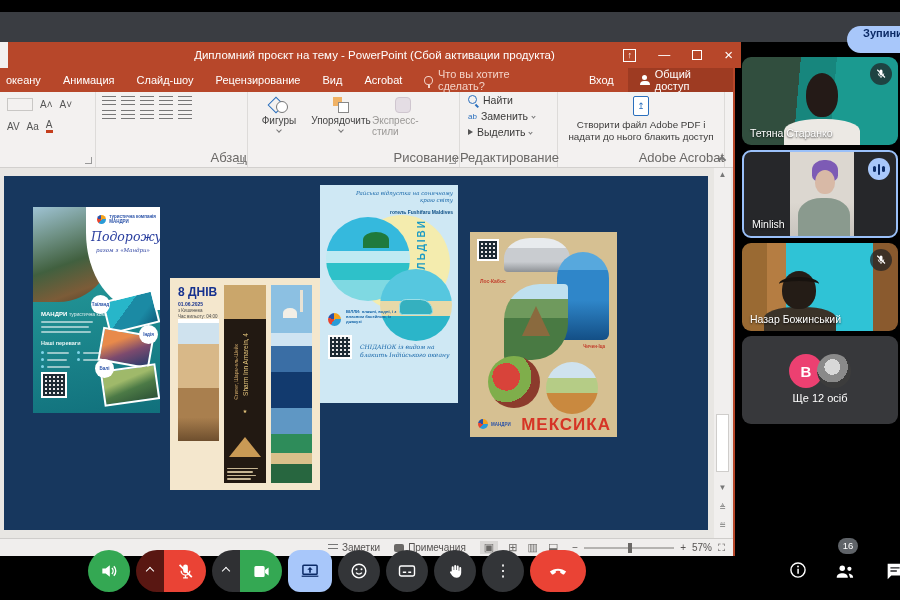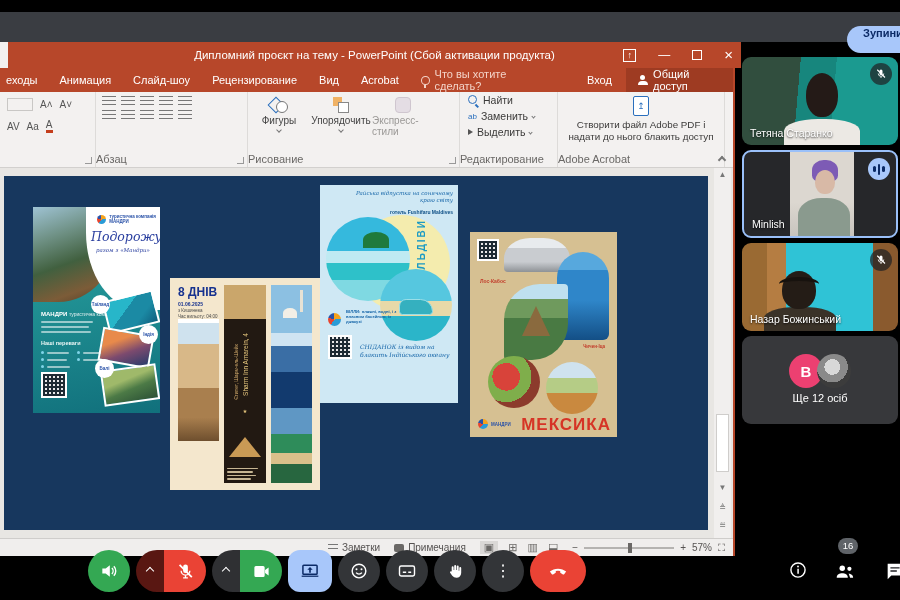--- a/index.html
+++ b/index.html
@@ -30,21 +30,21 @@
   .signin{padding:0 14px;}
   .share-tab{background:#9e3b22;height:100%;display:flex;align-items:center;gap:6px;padding:0 12px;}
   .person{width:10px;height:10px;position:relative;}
   .person:before{content:"";position:absolute;left:2.5px;top:0;width:5px;height:5px;border-radius:50%;background:#fff;}
   .person:after{content:"";position:absolute;left:0;top:5.5px;width:10px;height:4.5px;border-radius:4px 4px 0 0;background:#fff;}
 
   
   .ribbon{position:absolute;left:0;top:50px;width:100%;height:76px;background:#f3f1f0;border-bottom:1px solid #d2d0ce;
     color:#444;font-size:10px;}
   .rgroup{position:absolute;top:0;height:75px;border-right:1px solid #dddbd9;}
-  .rg-label{position:absolute;bottom:2px;left:0;width:100%;text-align:left;color:#6a6866;font-size:11px;margin-top:27px;}
+  .rg-label{position:absolute;bottom:2px;left:0;width:100%;text-align:right;color:#6a6866;font-size:13px;margin-top:27px;}
   .ic-lines{display:inline-block;width:14px;height:10px;
     background:repeating-linear-gradient(to bottom,#777 0 1.5px,transparent 1.5px 4px);}
   .small-btn{display:inline-block;margin:2px 1px;color:#555;font-size:10px;}
   .rrow{display:flex;align-items:center;padding:4px 4px 0 6px;gap:5px;}
   .bigbtn{display:inline-flex;flex-direction:column;align-items:center;gap:2px;width:62px;padding-top:5px;color:#444;}
   .shape-ic{width:18px;height:16px;position:relative;}
   .shape-ic:before{content:"";position:absolute;left:0;top:2px;width:10px;height:10px;border:1.5px solid #2a6fbd;transform:rotate(45deg);}
   .shape-ic:after{content:"";position:absolute;right:0;top:4px;width:10px;height:10px;border:1.5px solid #777;border-radius:50%;background:#fff;}
   .arr-ic{width:16px;height:16px;position:relative;}
   .arr-ic:before{content:"";position:absolute;left:0;top:0;width:9px;height:9px;background:#f0b265;}
@@ -249,21 +249,21 @@
       <span>Дипломний проєкт на тему - PowerPoint (Сбой активации продукта)</span>
       <span class="ptb-icons">
         <span class="ptb-btn box-arrow">↑</span>
         <span class="ptb-btn">—</span>
         <span class="ptb-btn maxi"></span>
         <span class="ptb-btn" style="font-size:15px;">×</span>
       </span>
     </div>
 
     <div class="ppt-tabs">
-      <span class="tab">еходы</span>
+      <span class="tab">океану</span>
       <span class="tab">Анимация</span>
       <span class="tab">Слайд-шоу</span>
       <span class="tab">Рецензирование</span>
       <span class="tab">Вид</span>
       <span class="tab">Acrobat</span>
       <span class="tab-tellme">
         <span class="bulb"></span>
         <span>Что вы хотите сделать?</span>
       </span>
       <span class="tabs-right">

